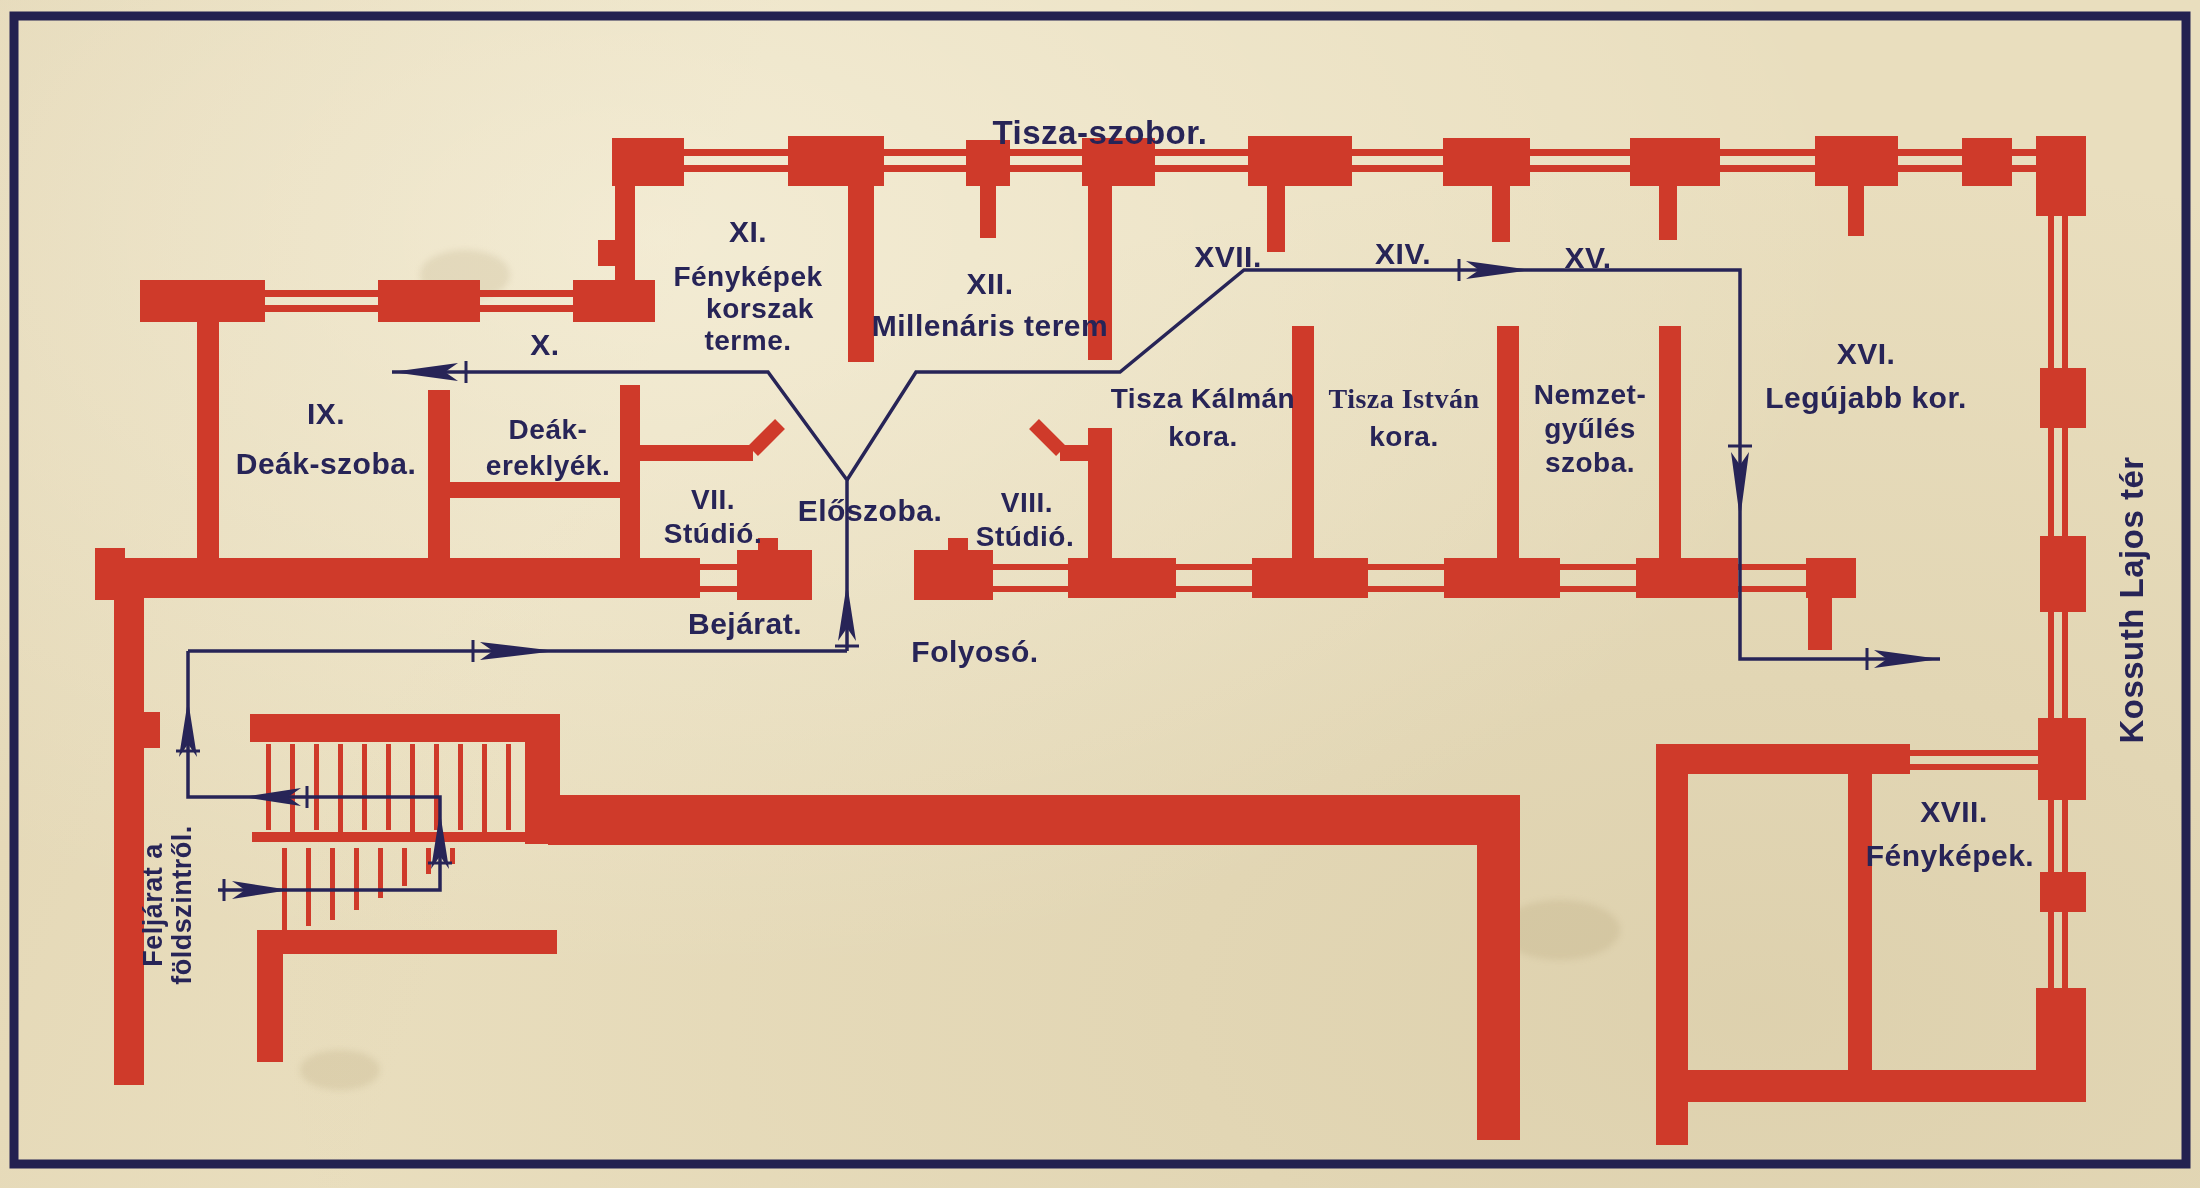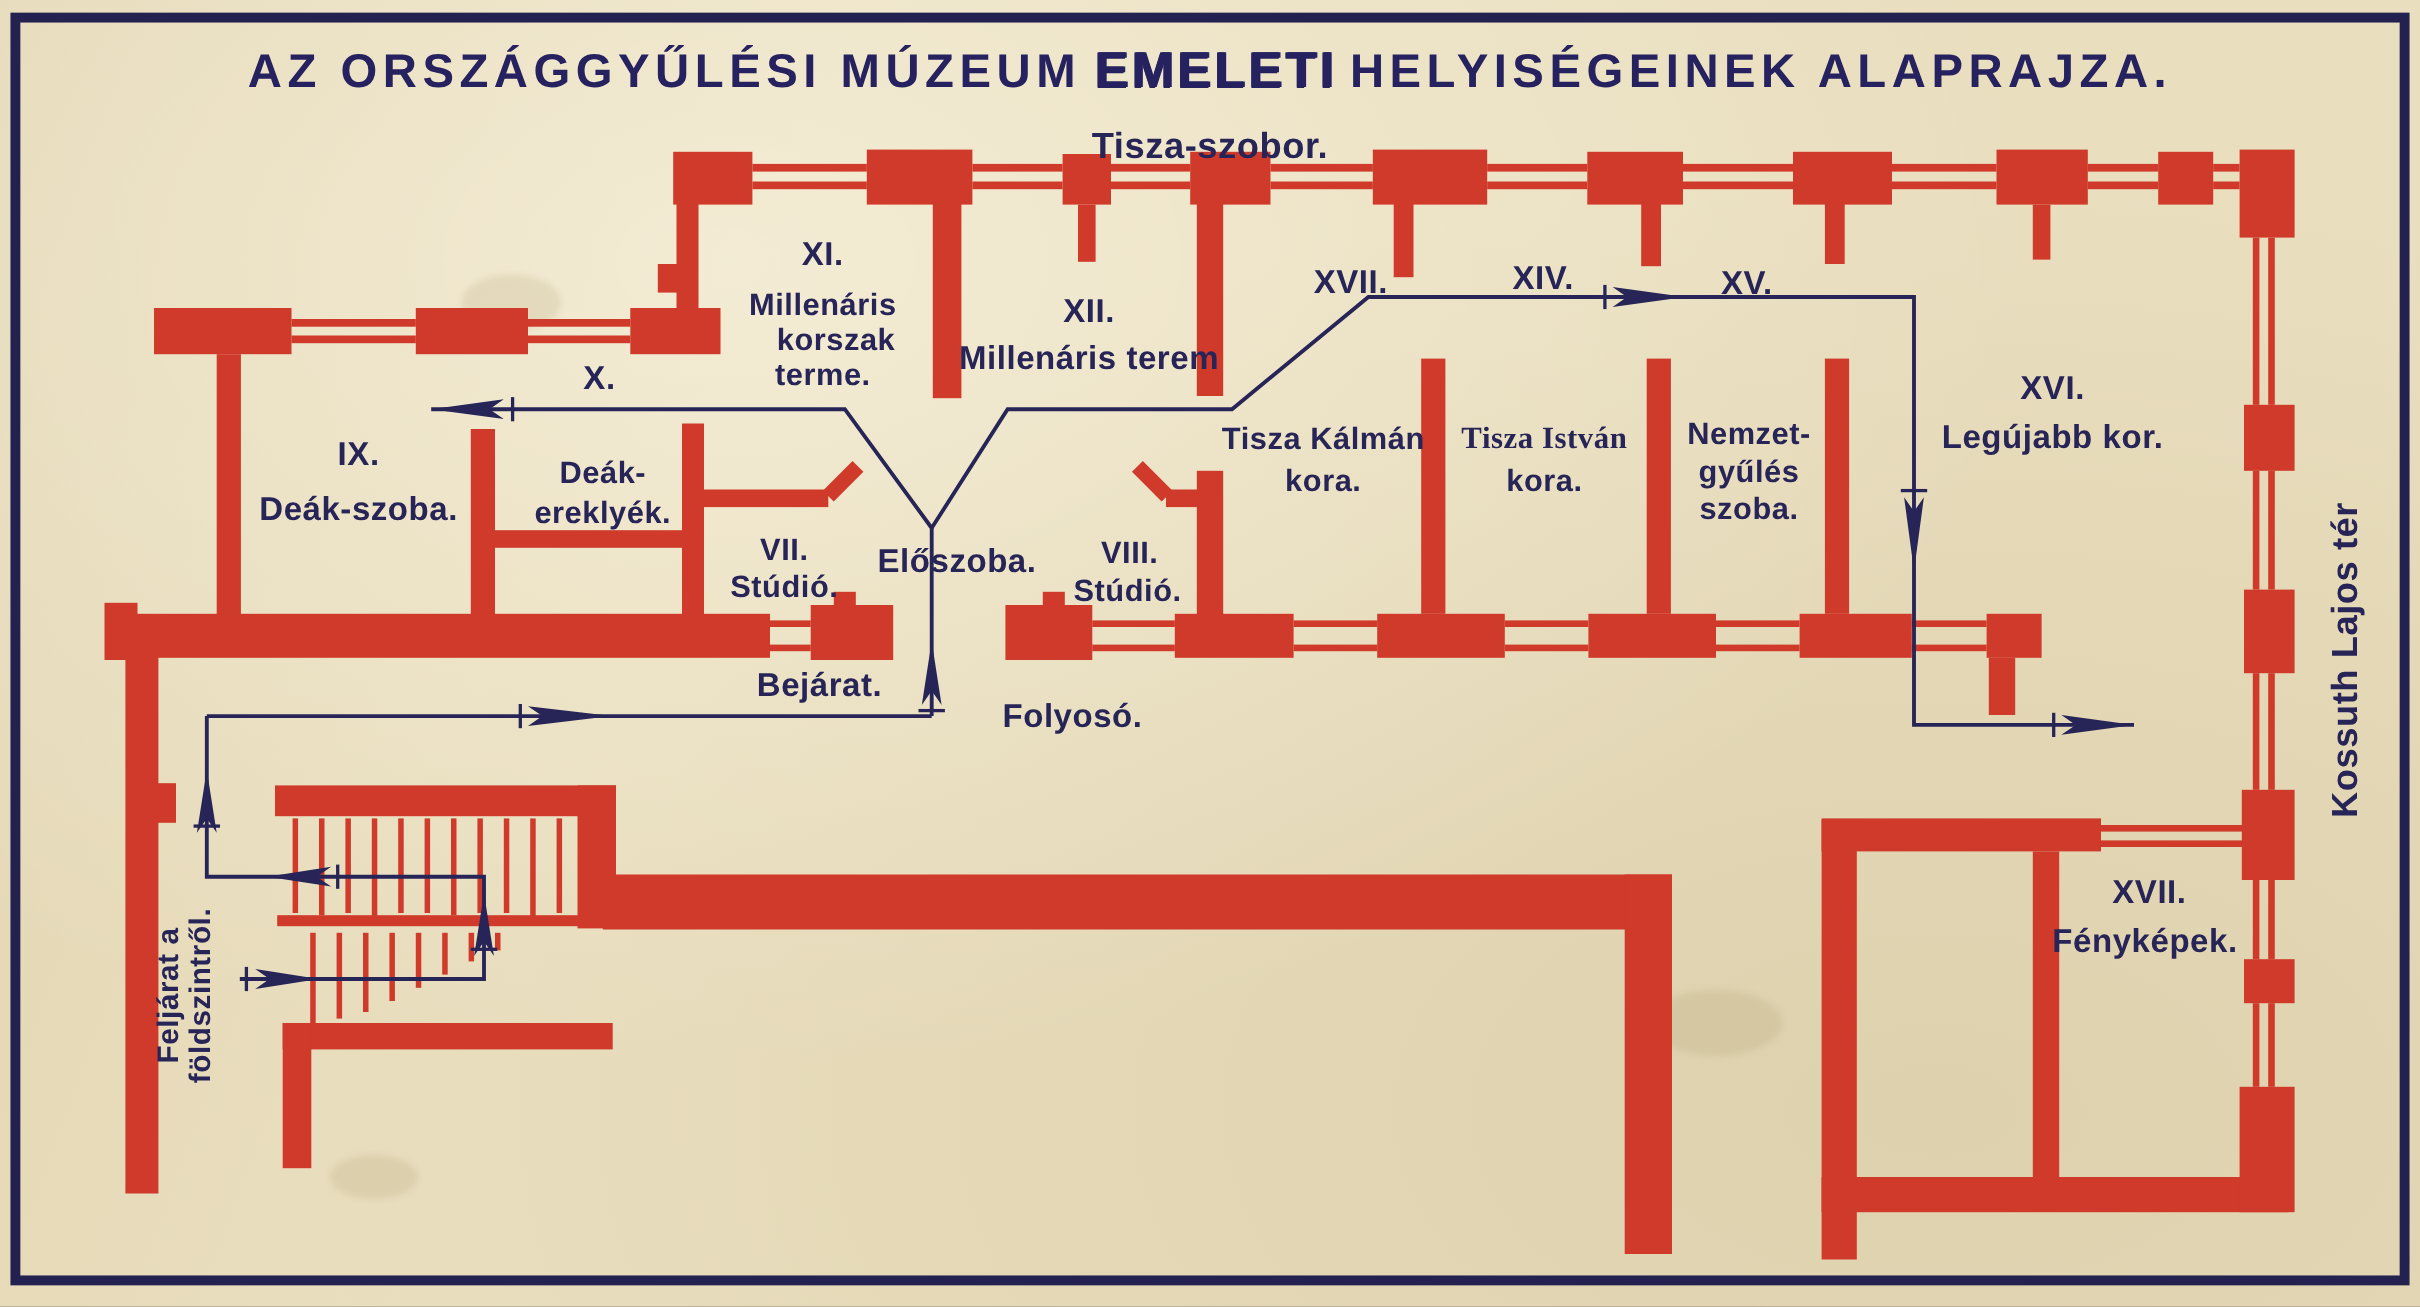--- a/index.html
+++ b/index.html
@@ -233,36 +233,33 @@
       <line x1="176" y1="751" x2="200" y2="751" stroke="#272457" stroke-width="3"></line>
       <polygon points="440,812 431,869 440,856 449,869"></polygon>
       <line x1="428" y1="863" x2="452" y2="863" stroke="#272457" stroke-width="3"></line>
       <polygon points="243,797 301,788 288,797 301,806"></polygon>
       <line x1="307" y1="786" x2="307" y2="808" stroke="#272457" stroke-width="3"></line>
       <polygon points="290,890 232,881 245,890 232,899"></polygon>
       <line x1="224" y1="879" x2="224" y2="901" stroke="#272457" stroke-width="3"></line>
     </g>
   </svg>
 
-  <div id="title">
-    <span>AZ ORSZÁGGYŰLÉSI MÚZEUM</span><span class="emph">EMELETI</span><span>HELYISÉGEINEK ALAPRAJZA.</span>
-  </div>
 
   <div class="lbl big" style="left:1100px;top:132px;">Tisza-szobor.</div>
 
   <div class="lbl mid" style="left:326px;top:414px;">IX.</div>
   <div class="lbl mid" style="left:326px;top:464px;">Deák-szoba.</div>
 
   <div class="lbl mid" style="left:545px;top:345px;">X.</div>
 
   <div class="lbl" style="left:548px;top:430px;">Deák-</div>
   <div class="lbl" style="left:548px;top:466px;">ereklyék.</div>
 
   <div class="lbl mid" style="left:748px;top:232px;">XI.</div>
-  <div class="lbl" style="left:748px;top:277px;">Millenáris</div>
+  <div class="lbl" style="left:748px;top:277px;">Fényképek</div>
   <div class="lbl" style="left:748px;top:309px;margin-left:12px;">korszak</div>
   <div class="lbl" style="left:748px;top:341px;">terme.</div>
 
   <div class="lbl mid" style="left:990px;top:284px;">XII.</div>
   <div class="lbl mid" style="left:990px;top:326px;">Millenáris terem</div>
 
   <div class="lbl" style="left:713px;top:500px;">VII.</div>
   <div class="lbl" style="left:713px;top:534px;">Stúdió.</div>
 
   <div class="lbl mid" style="left:870px;top:511px;">Előszoba.</div>

